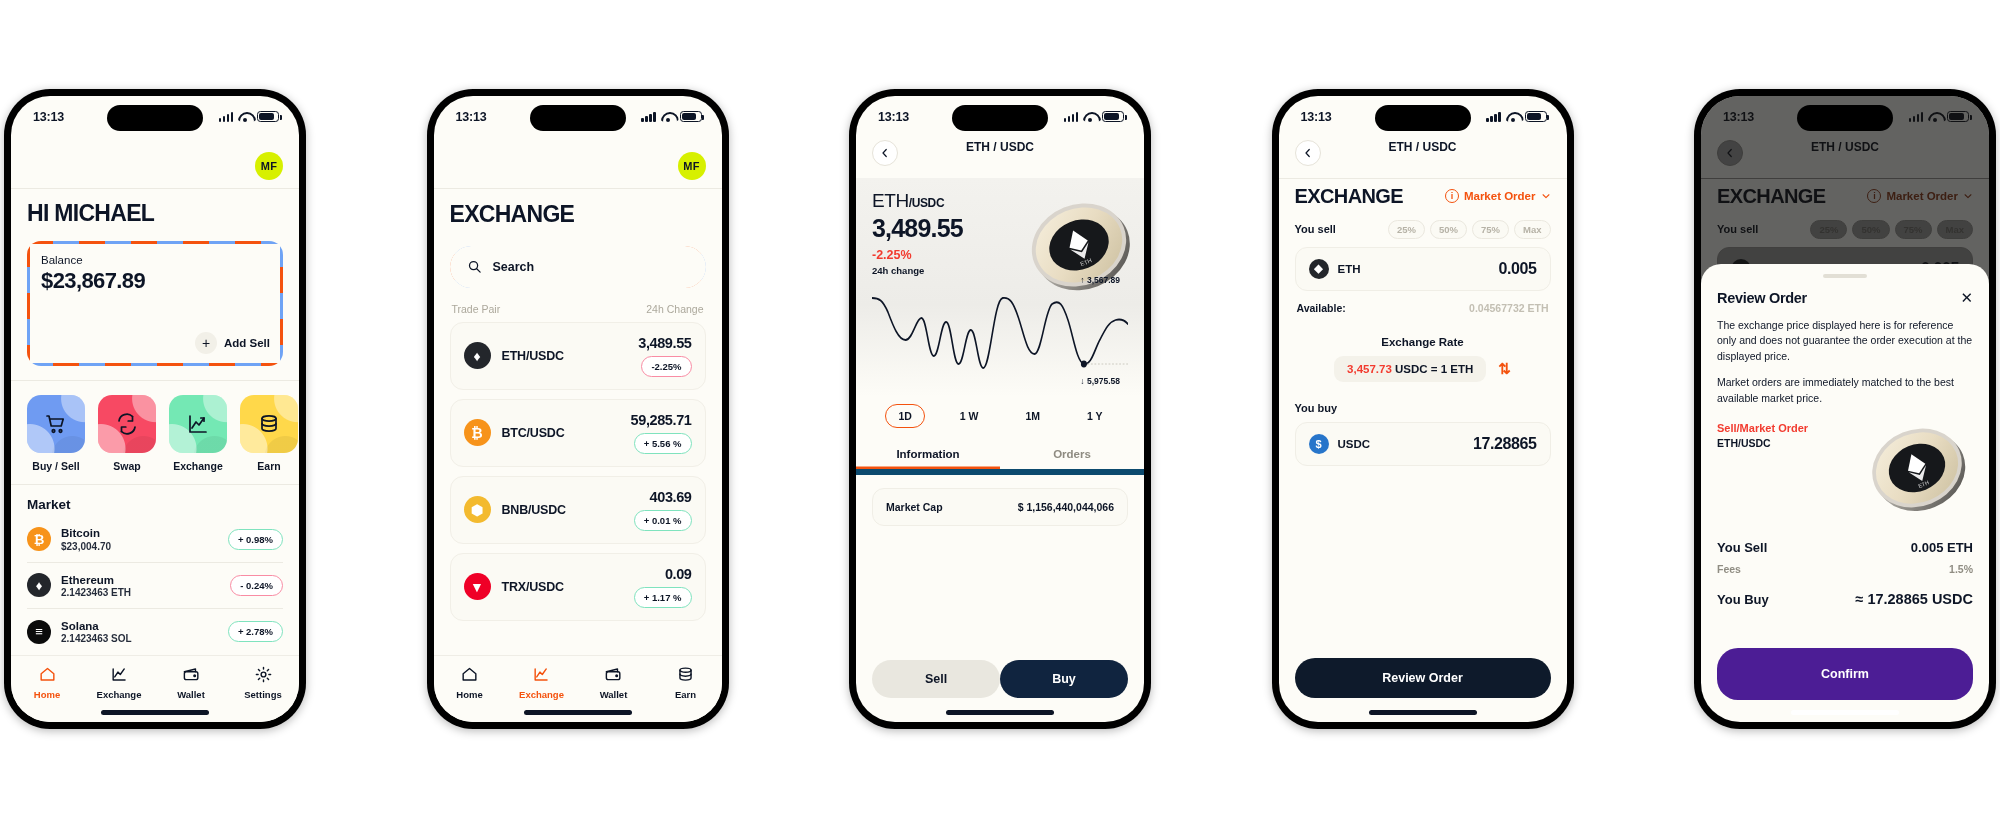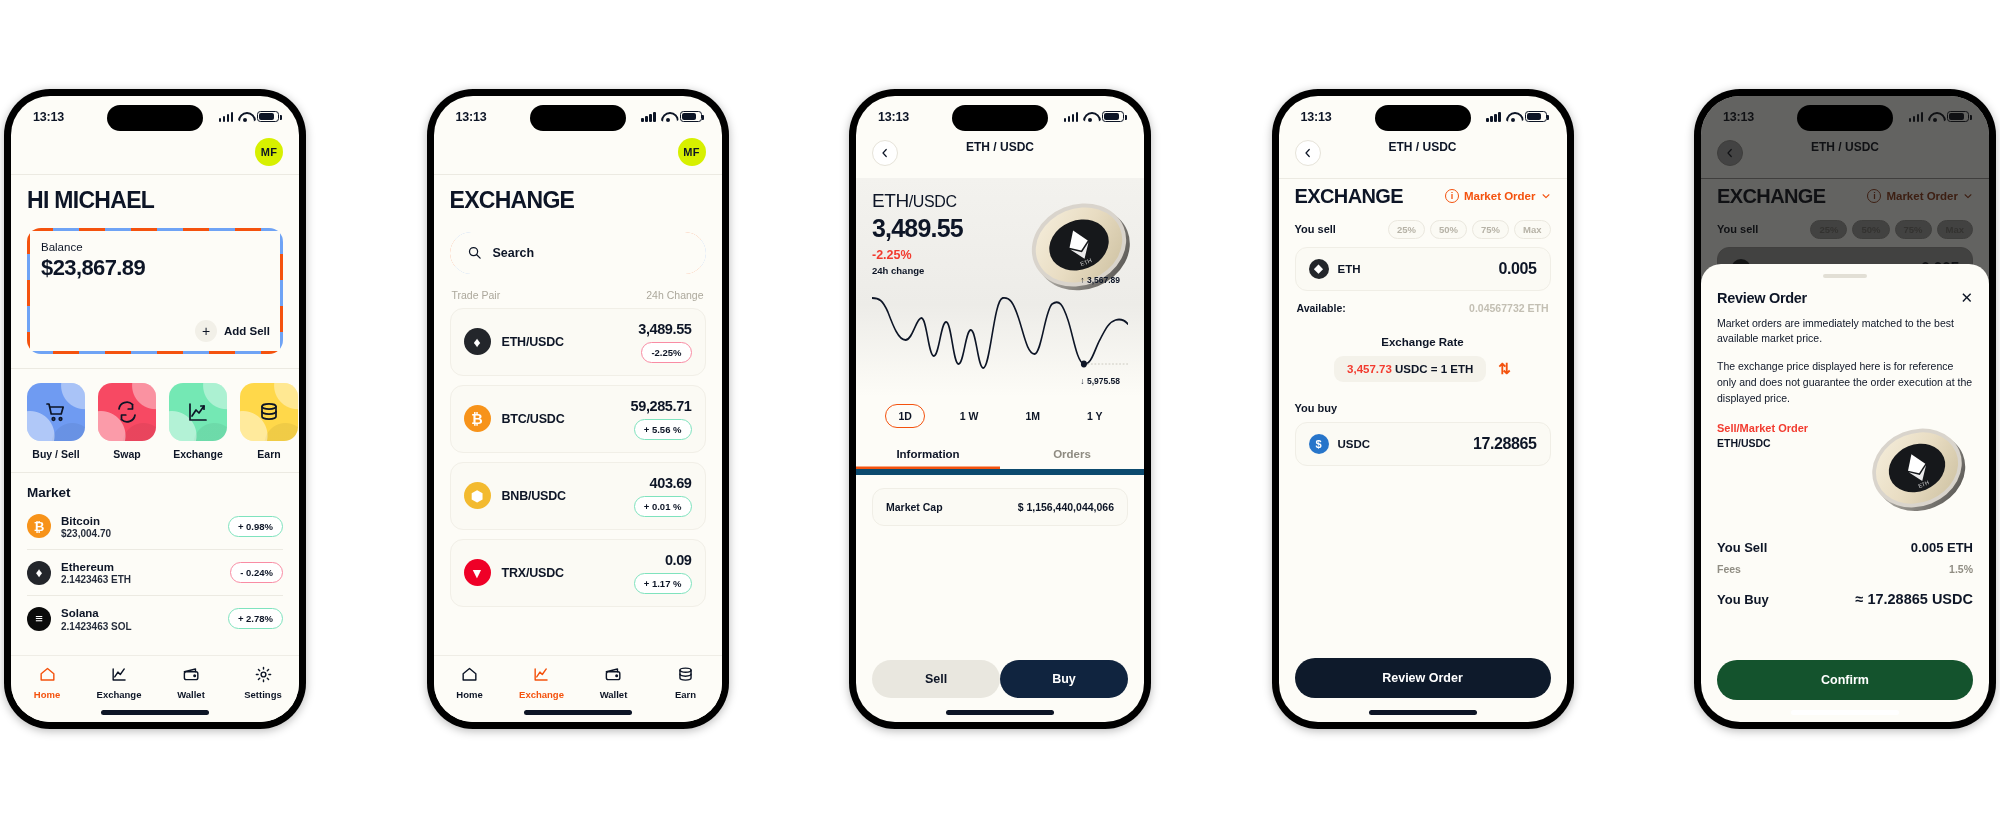--- a/index.html
+++ b/index.html
@@ -88,20 +88,21 @@
 
   
   .p1-top {
     display:flex; justify-content:flex-end; padding: 0 16px 8px;
   }
   .avatar {
     width:28px;height:28px;border-radius:50%;
     background:#D7F000; color:#0d1526; font-size:11px; font-weight:800;
     display:flex;align-items:center;justify-content:center;
     letter-spacing:.2px;
+    margin-top:14px;
   }
   .bigtitle {
     font-size: 23px; font-weight: 800; letter-spacing:-.7px; color:#0d1526;
     padding: 12px 16px 14px;
   }
   .balance-card {
     margin: 0 16px 0; height: 126px; border-radius: 14px;
     position: relative; padding: 13px 14px;
     background:#FDFCF7;
   }
@@ -202,21 +203,21 @@
     width:26px;height:26px;border-radius:50%;border:1px solid #E6E3D9;background:#fff;
     display:flex;align-items:center;justify-content:center;
   }
   .navttl {
     position:absolute; left:0; right:0; text-align:center; font-size:12px; font-weight:700; color:#0d1526;
     pointer-events:none;
   }
   .p3-hero { position:relative; background:linear-gradient(180deg,#F3F2EE 0%,#EDECE8 58%,#FDFCF7 100%); padding: 12px 16px 0; flex:0 0 auto;}
   .p3-pair { font-size:19px; font-weight:500; color:#0d1526; letter-spacing:-.4px;}
   .p3-pair b{font-weight:500;}
-  .p3-pair .sm { font-size:16px; }
+  .p3-pair .sm { font-size:12px;font-weight:bold; }
   .p3-price { font-size:25px; font-weight:800; color:#0d1526; letter-spacing:-.8px; margin-top:2px;}
   .p3-chg { font-size:12.5px; font-weight:700; color:#F23B2F; margin-top:5px;}
   .p3-chglbl { font-size:9.5px; font-weight:600; color:#0d1526; margin-top:3px;}
   .eth-coin { position:absolute; right:6px; top:8px; width:118px; height:118px; }
   .chart-box { position:relative; height:118px; margin-top:2px; }
   .clabel { position:absolute; font-size:8.5px; font-weight:700; color:#0d1526; white-space:nowrap;}
   .ranges { display:flex; justify-content:space-around; align-items:center; padding: 8px 18px 6px; }
   .rg { font-size:10.5px; font-weight:700; color:#0d1526; padding:5px 12px; border-radius:14px;}
   .rg.on { border:1.6px solid #F4520E; }
   .subtabs { display:flex; border-bottom:6px solid #0c4a6e; margin-top:4px; }
@@ -271,21 +272,21 @@
   .sh-mid{position:relative;margin-top:16px;height:104px;}
   .sm-ttl{font-size:11px;font-weight:700;color:#F23B2F;}
   .sm-sub{font-size:10.5px;font-weight:700;color:#0d1526;margin-top:3px;}
   .sh-coin{position:absolute;right:0px;top:-10px;width:112px;height:112px;}
   .sh-line{display:flex;align-items:baseline;margin-top:14px;}
   .sh-k{font-size:13px;font-weight:800;color:#0d1526;}
   .sh-v{margin-left:auto;font-size:13px;font-weight:700;color:#0d1526;}
   .sh-k2{font-size:10.5px;font-weight:600;color:#908D83;}
   .sh-v2{margin-left:auto;font-size:10.5px;font-weight:600;color:#908D83;}
   .sh-vbig{margin-left:auto;font-size:14.5px;font-weight:700;color:#0d1526;}
-  .sh-cta{margin-top:auto;height:40px;border-radius:21px;background:#14532d;color:#fff;font-size:12.5px;font-weight:700;display:flex;align-items:center;justify-content:center;}
+  .sh-cta{margin-top:auto;height:52px;border-radius:21px;background:#4c1d95;color:#fff;font-size:12.5px;font-weight:700;display:flex;align-items:center;justify-content:center;}
   .p5-under { filter: brightness(.62) saturate(.85); }
 </style>
 </head>
 <body>
 
 <div class="stage">
 
   <div class="phone">
     <div class="screen">
       <div class="notch"></div>
@@ -782,22 +783,22 @@
       </div>
 
       <div class="dim"></div>
 
       <div class="sheet">
         <div class="grabber"></div>
         <div class="sh-head">
           <div class="sh-ttl">Review Order</div>
           <div class="closex">✕</div>
         </div>
+        <div class="sh-p sh-p2">The exchange price displayed here is for reference only and does not guarantee the order execution at the displayed price.</div>
         <div class="sh-p">Market orders are immediately matched to the best available market price.</div>
-        <div class="sh-p sh-p2">The exchange price displayed here is for reference only and does not guarantee the order execution at the displayed price.</div>
 
         <div class="sh-mid">
           <div class="sm-ttl">Sell/Market Order</div>
           <div class="sm-sub">ETH/USDC</div>
           <svg class="sh-coin" viewBox="0 0 120 120">
             <defs>
               <linearGradient id="rim5" x1="0" y1="0" x2="1" y2="1">
                 <stop offset="0" stop-color="#f2f0ea"></stop>
                   <stop offset=".45" stop-color="#9d9a94"></stop>
                 <stop offset="1" stop-color="#4c4a47"></stop>

